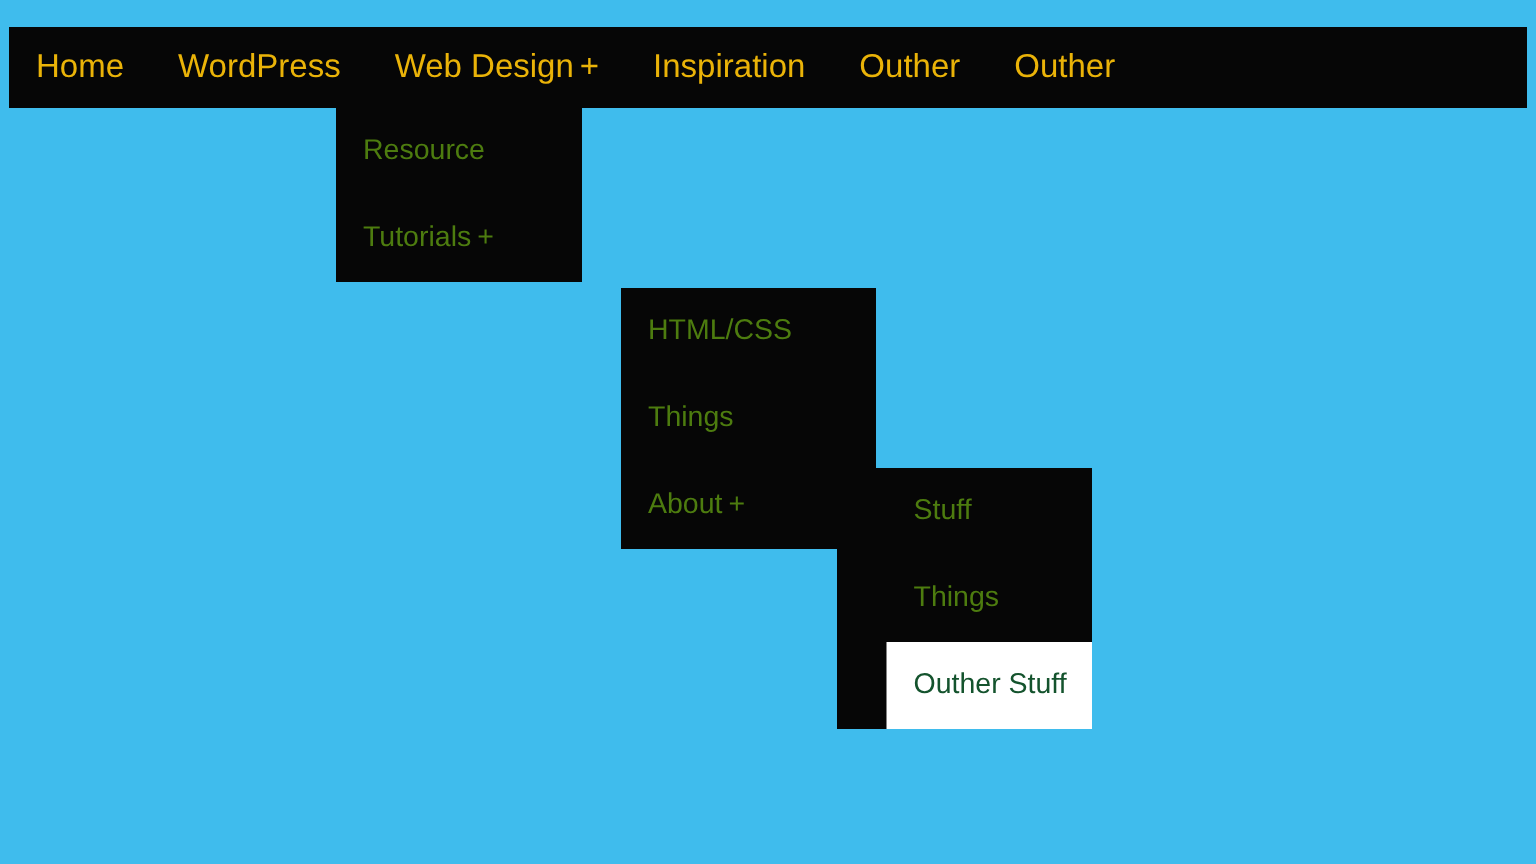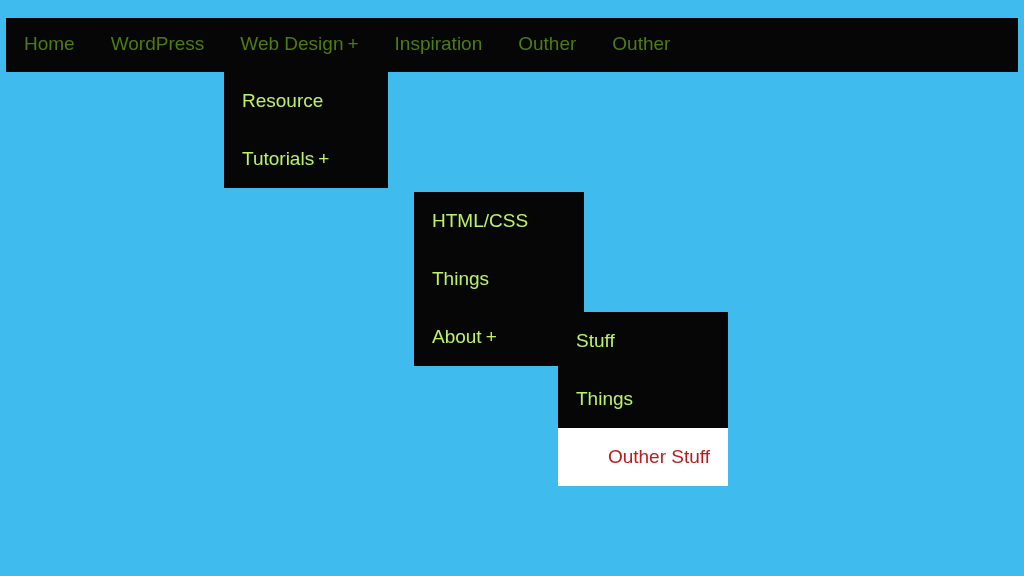--- a/index.html
+++ b/index.html
@@ -18,59 +18,60 @@
       position: absolute;
       top: 18px;
       left: 6px;
       right: 6px;
       height: 54px;
       background-color: #060606;
       display: flex;
       align-items: center;
     }
     .nav-item {
-      color: #4d7c0f;
-      font-size: 19px;
+      color: #eab308;
+      font-size: 22px;
       padding: 0 18px;
       height: 56px;
       line-height: 54px;
       cursor: pointer;
       white-space: nowrap;
     }
     .dropdown {
       position: absolute;
       background-color: #060606;
     }
     .dropdown-item {
-      color: #bef264;
+      color: #4d7c0f;
       font-size: 19px;
       padding: 18px 18px;
       cursor: pointer;
       white-space: nowrap;
     }
     .dropdown-item.hover {
       background-color: #ffffff;
-      color: #b91c1c;
+      color: #14532d;
       text-align: right;
     }
     .dd1 {
       top: 72px;
       left: 224px;
       width: 164px;
     }
     .dd2 {
       top: 192px;
       left: 388px;
       width: 170px;
       margin-left: 26px;
     }
     .dd3 {
       top: 312px;
       left: 558px;
       width: 170px;
+      padding-left: 33px;
     }
     .suffix {
       margin-left: 4px;
     }
   </style>
 </head>
 <body>
 
 <nav class="navbar">
   <div class="nav-item">

